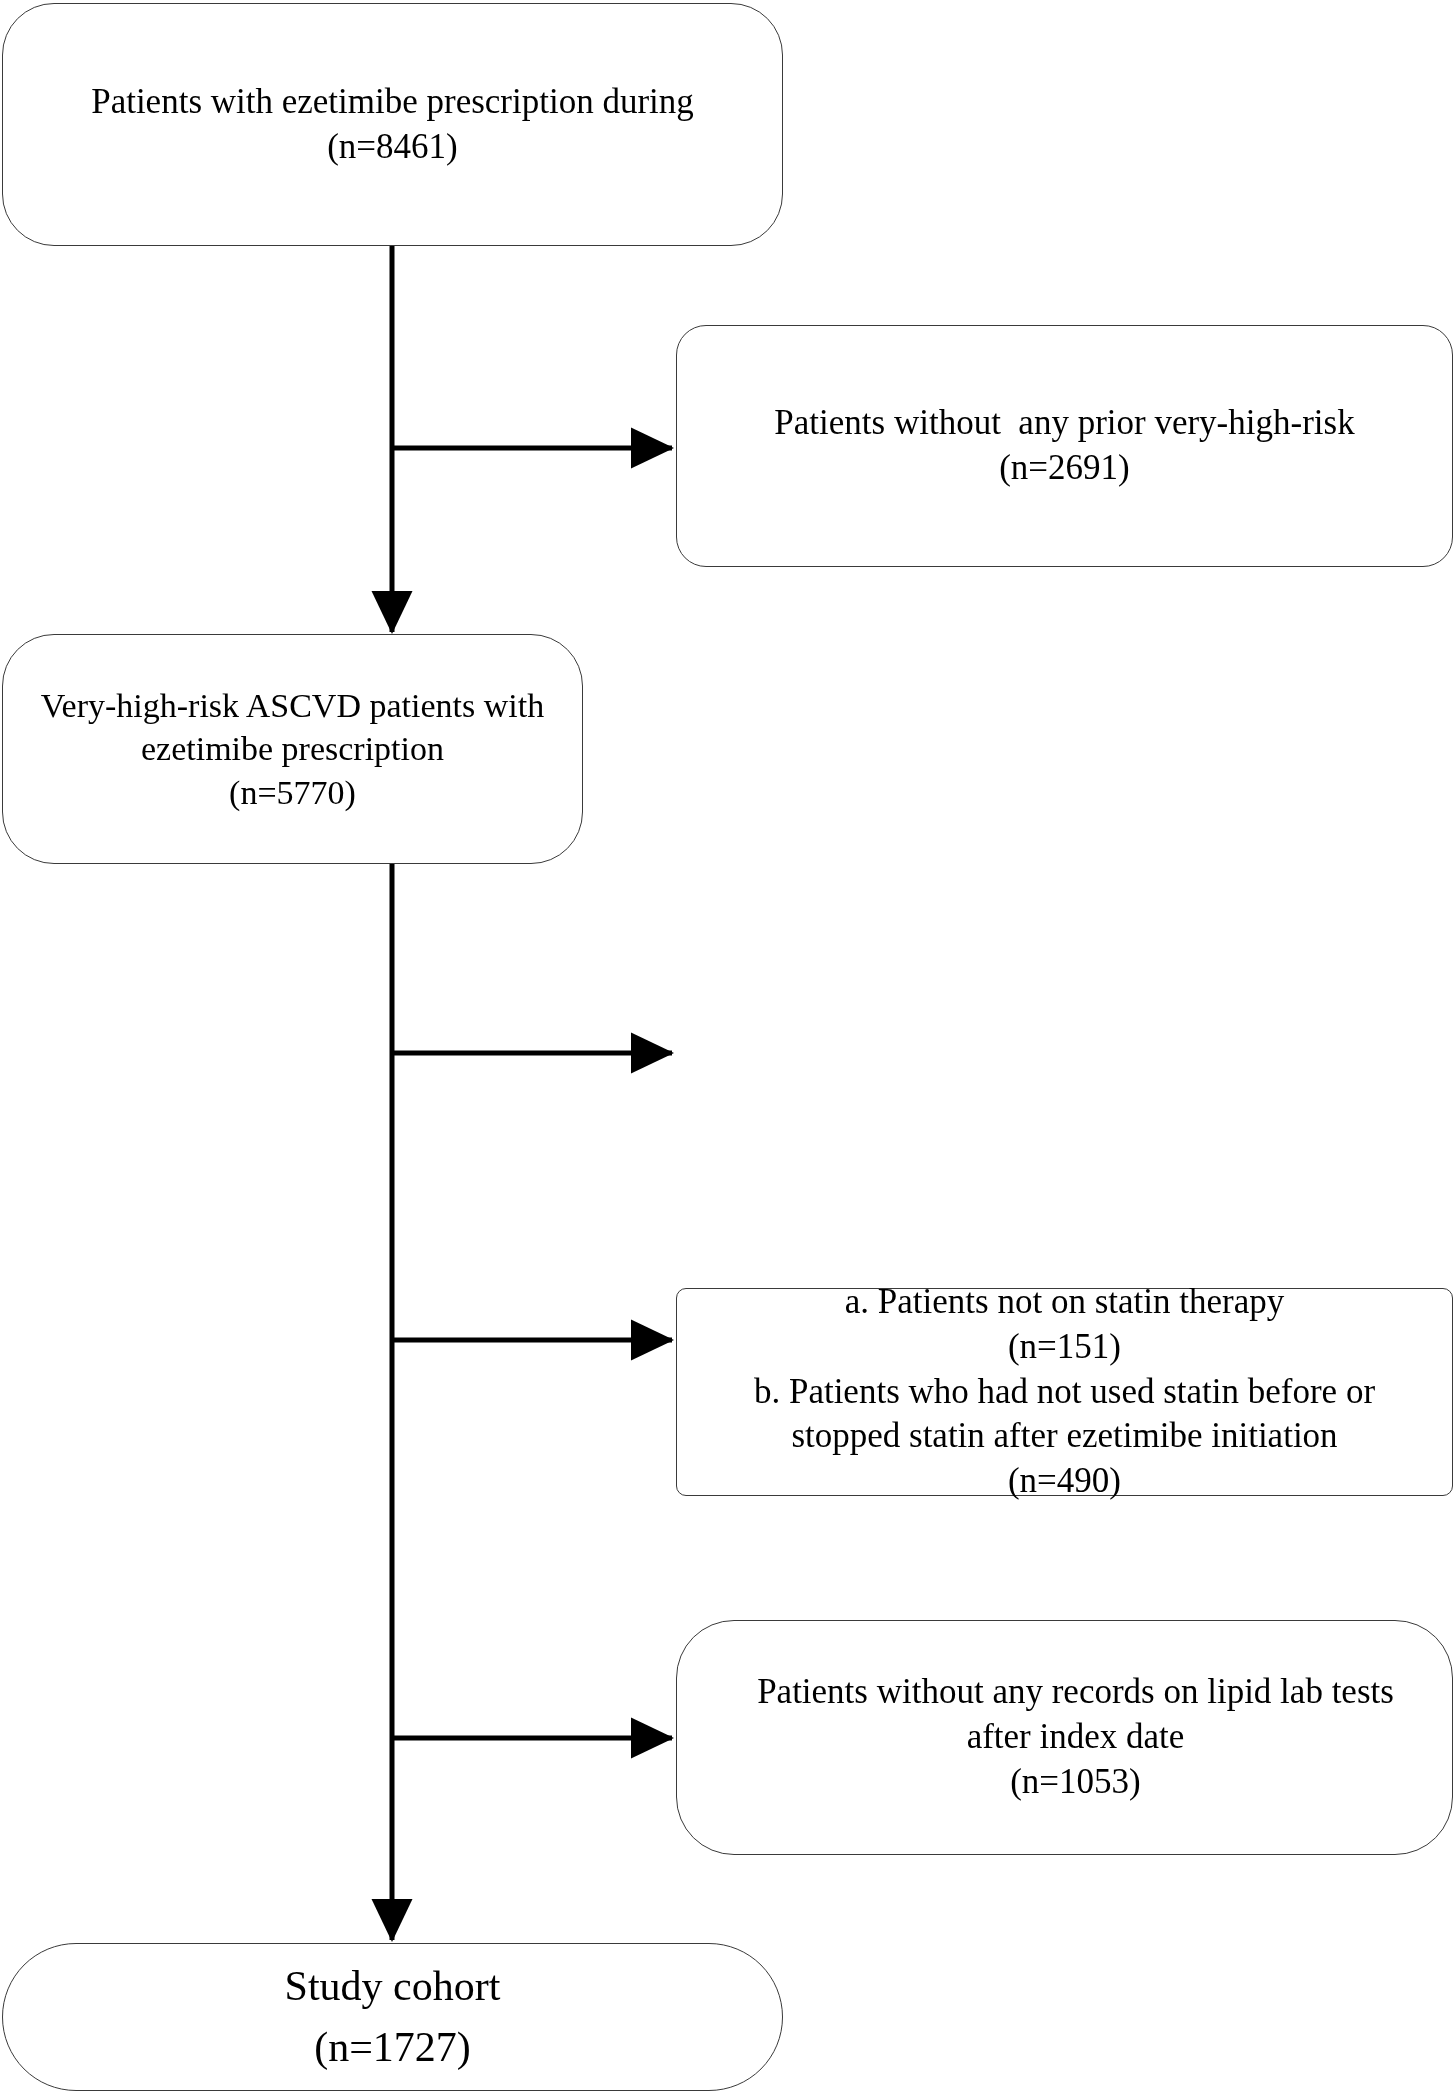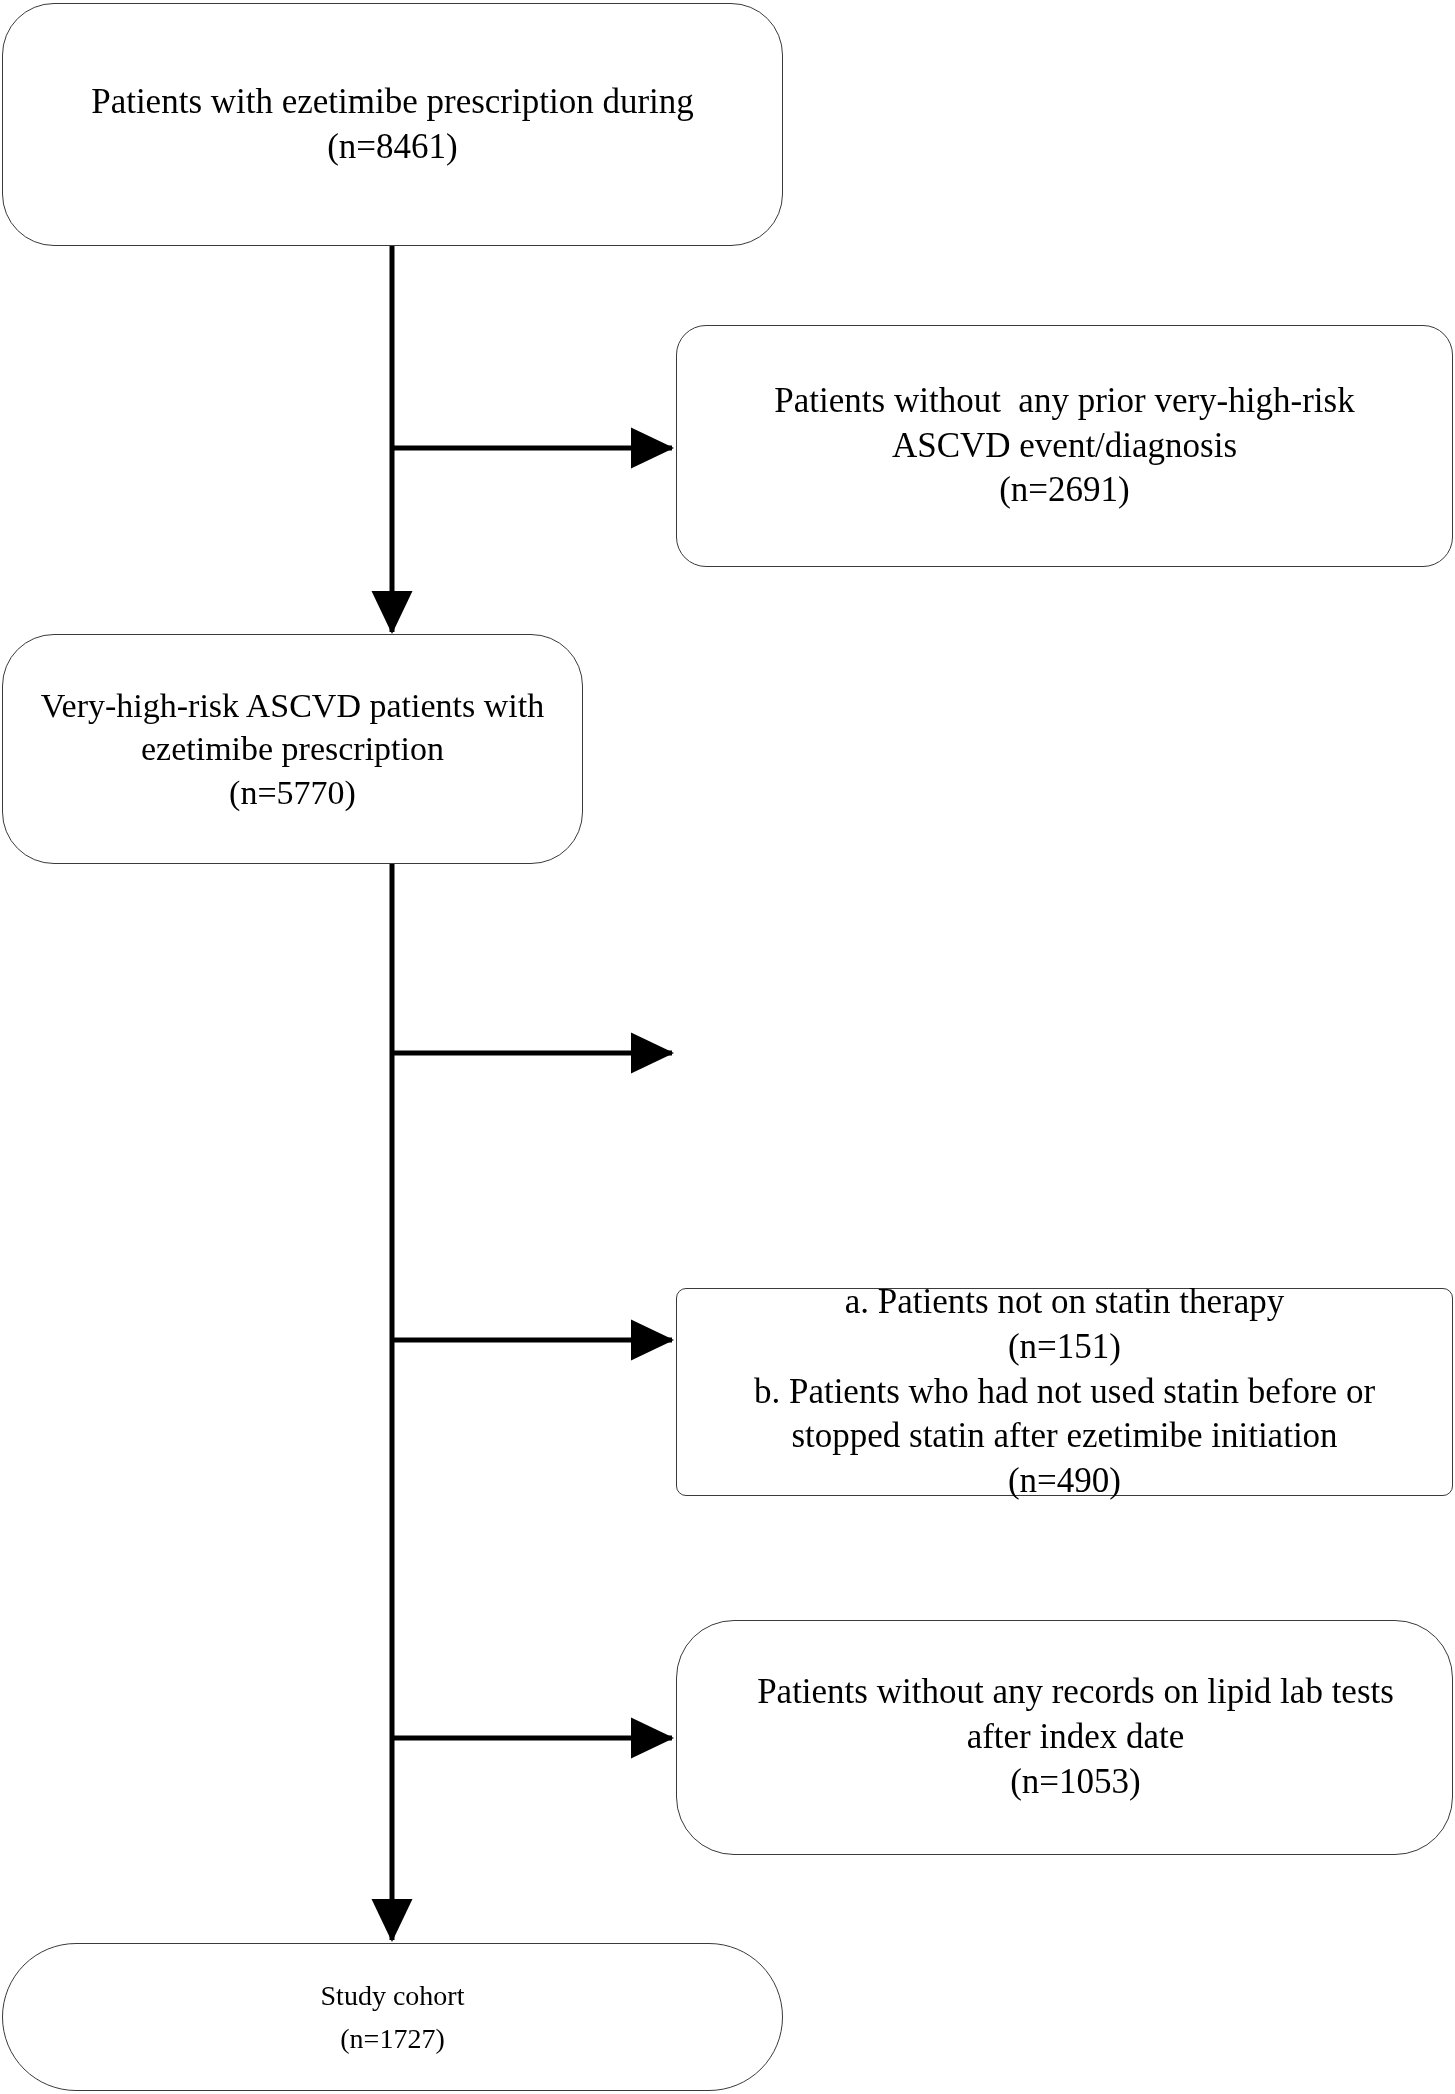--- a/index.html
+++ b/index.html
@@ -45,21 +45,21 @@
   
   #node-source      { left: 2px;   top: 3px;    width: 781px; height: 243px; border-radius: 52px; }
   #node-excl-ascvd  { left: 676px; top: 325px;  width: 777px; height: 242px; border-radius: 30px; }
   #node-vhr         { left: 2px;   top: 634px;  width: 581px; height: 230px; border-radius: 52px; }
   #node-excl-single { left: 676px; top: 955px;  width: 777px; height: 253px; border-radius: 58px; }
   #node-excl-statin { left: 676px; top: 1288px; width: 777px; height: 208px; border-radius: 10px; }
   #node-excl-lipid  { left: 676px; top: 1620px; width: 777px; height: 235px; border-radius: 58px; padding-left: 38px; }
   #node-cohort      { left: 2px;   top: 1943px; width: 781px; height: 148px; border-radius: 76px; }
 
   #node-vhr   { font-size: 34px; }
-  #node-cohort{ font-size: 28px; gap: 7px; }
+  #node-cohort{ font-size: 42px; gap: 7px; }
 </style>
 </head>
 <body>
 
 <div id="flow-root">
 
   <svg id="flow-svg" viewBox="0 0 1455 2094" xmlns="http://www.w3.org/2000/svg">
     <defs>
       <marker id="arrowhead" markerWidth="9" markerHeight="9" refX="8.2" refY="4.5" orient="auto" markerUnits="strokeWidth">
         <path d="M 0 0.4 L 8.6 4.5 L 0 8.6 z" fill="#000000"></path>
@@ -79,21 +79,20 @@
     <line x1="392" y1="1738" x2="672" y2="1738" stroke="#000000" stroke-width="5" marker-end="url(#arrowhead)"></line>
   </svg>
 
   <div class="node" id="node-source">
     <span class="line">Patients with ezetimibe prescription during</span>
     <span class="line">(n=8461)</span>
   </div>
 
   <div class="node" id="node-excl-ascvd">
     <span class="line">Patients without  any prior very-high-risk</span>
-    <span class="line">ASCVD event/diagnosis</span>
     <span class="line">(n=2691)</span>
   </div>
 
   <div class="node" id="node-vhr">
     <span class="line">Very-high-risk ASCVD patients with</span>
     <span class="line">ezetimibe prescription</span>
     <span class="line">(n=5770)</span>
   </div>
 
 

